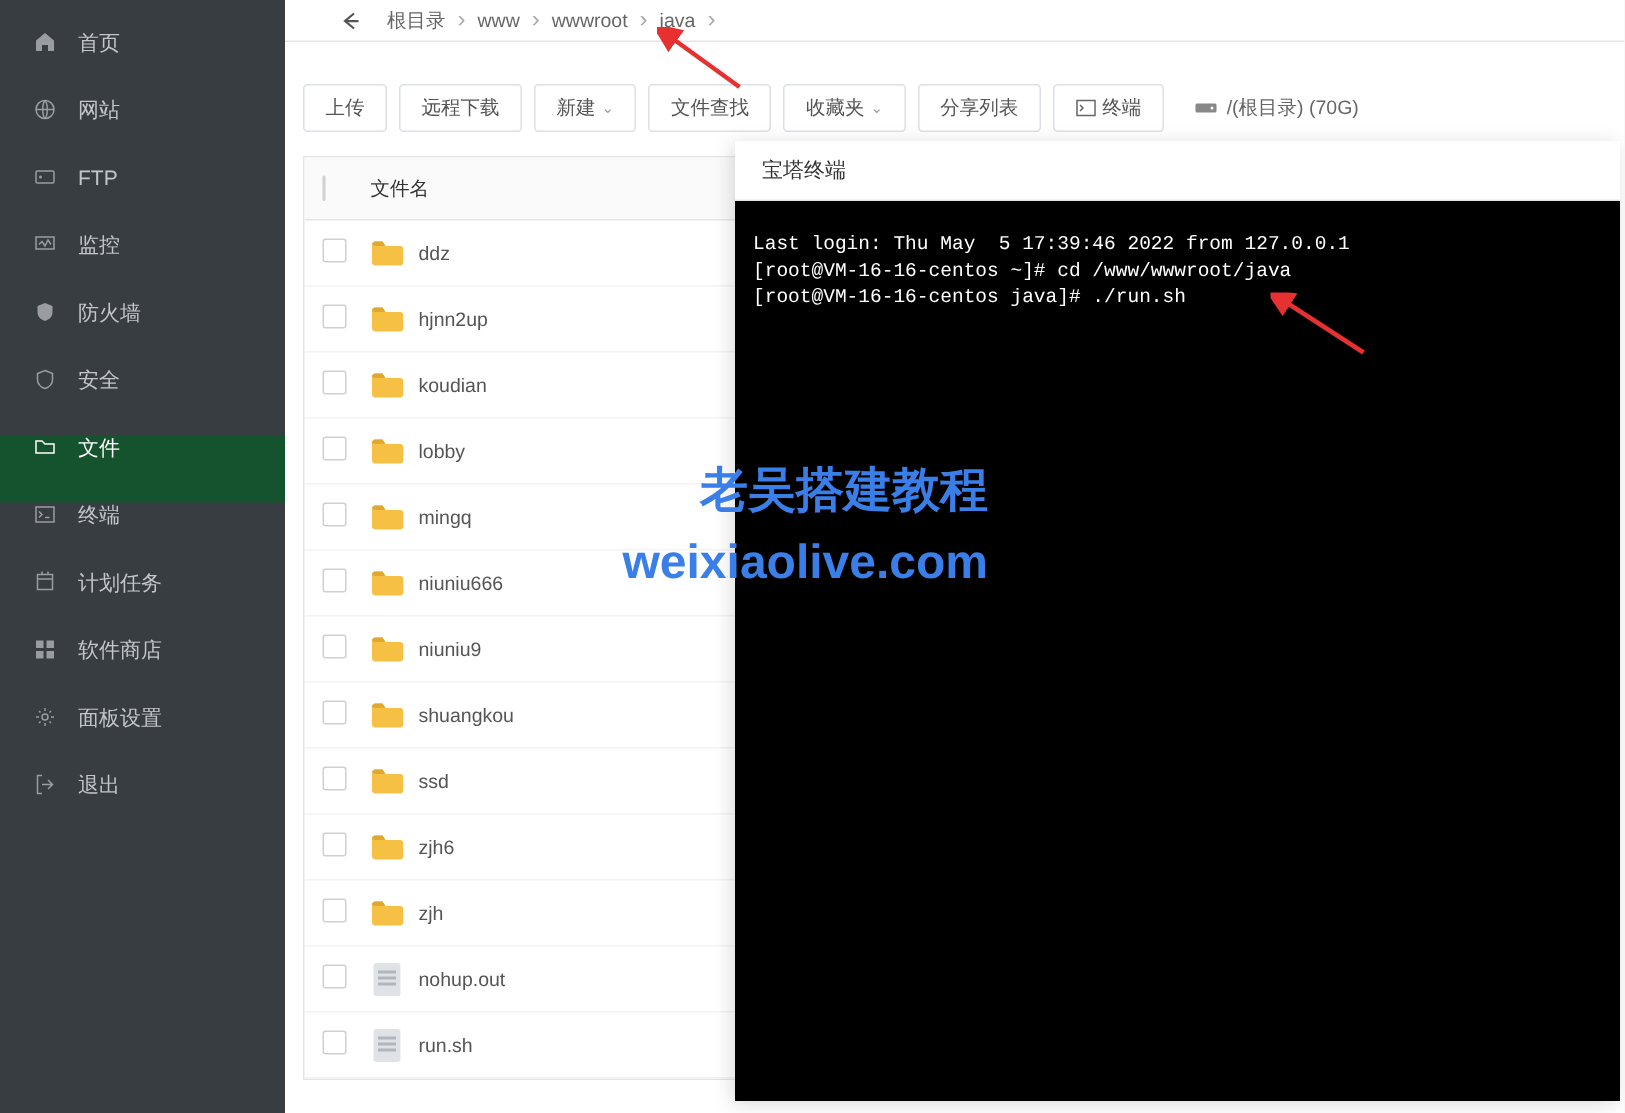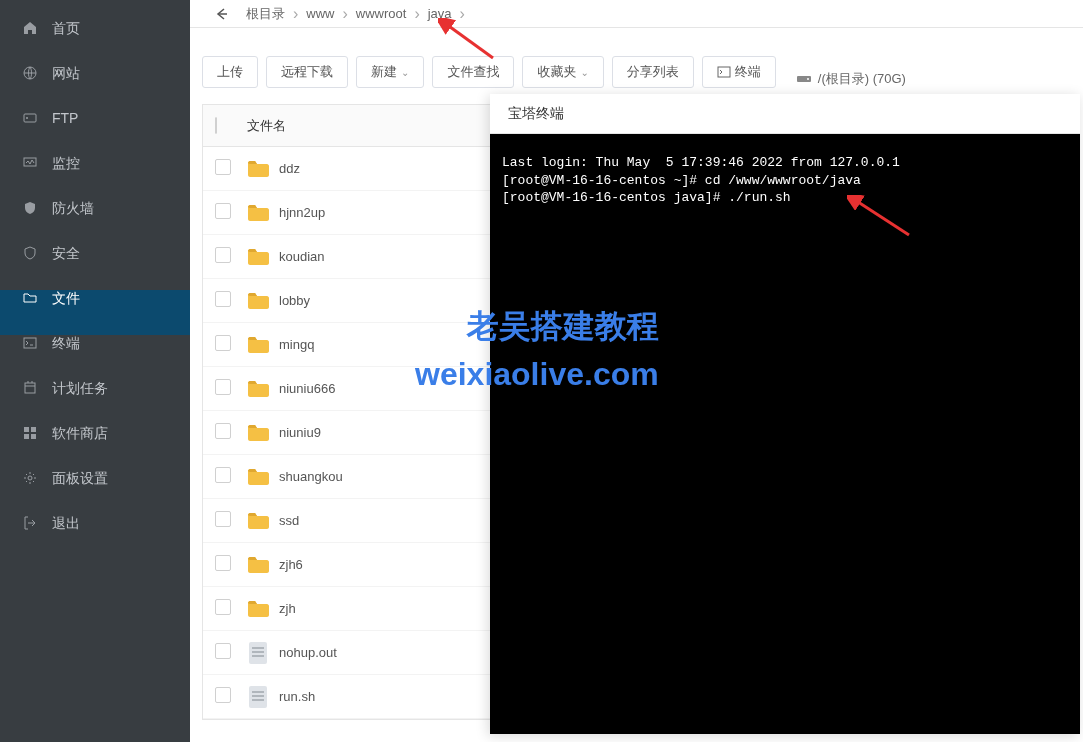--- a/index.html
+++ b/index.html
@@ -1,31 +1,31 @@
 <!DOCTYPE html>
 <html><head>
   <meta charset="utf-8">
   <style>
     * { margin: 0; padding: 0; box-sizing: border-box; font-family: -apple-system, BlinkMacSystemFont, "Segoe UI", "Microsoft YaHei", sans-serif; }
     body { width: 1083px; height: 742px; background: #f0f0f0; overflow: hidden; position: relative; }
     
     .sidebar { position: absolute; left: 0; top: 0; width: 190px; height: 100%; background: #383d41; color: #c2c6cb; }
     .sidebar-header { height: 20px; }
     .nav-item { display: flex; align-items: flex-start; height: 45px; padding-left: 22px; cursor: pointer; font-size: 14px; }
-    .nav-item.active { background: #0c4a6e; color: #fff; }
+    .nav-item.active { background: #14532d; color: #fff; }
     .nav-icon { width: 16px; height: 16px; margin-right: 14px; opacity: 0.7; display: inline-flex; align-items: center; justify-content: center; }
     .nav-item.active .nav-icon { opacity: 1; }
     
     .main { position: absolute; left: 190px; top: 0; right: 0; height: 100%; background: #fff; }
-    .breadcrumb-bar { height: 28px; display: flex; align-items: center; padding: 0 16px; border-bottom: 1px solid #e5e5e5; margin-bottom: 28px; }
+    .breadcrumb-bar { height: 28px; display: flex; align-items: center; padding: 0 28px; border-bottom: 1px solid #e5e5e5; margin-bottom: 28px; }
     .back-btn { width: 30px; height: 28px; display: flex; align-items: center; justify-content: center; margin-right: 10px; cursor: pointer; }
     .breadcrumb-item { color: #666; font-size: 13px; cursor: pointer; }
     .breadcrumb-sep { margin: 0 8px; color: #aaa; }
     
-    .toolbar { padding: 0 12px 16px 12px; display: flex; gap: 8px; align-items: flex-end; }
+    .toolbar { padding: 0 12px 16px 12px; display: flex; gap: 8px; align-items: center; }
     .tool-btn { height: 32px; padding: 0 14px; background: #fff; border: 1px solid #dcdfe6; border-radius: 3px; font-size: 13px; color: #555; cursor: pointer; display: inline-flex; align-items: center; gap: 4px; }
     .chevron-down { font-size: 10px; color: #999; }
     .disk-info { margin-left: 12px; display: flex; align-items: center; gap: 6px; font-size: 13px; color: #666; }
     
     .file-table { width: calc(100% - 24px); margin: 0 12px; border: 1px solid #e5e5e5; }
     .table-header { display: flex; align-items: center; height: 42px; background: #fafafa; border-bottom: 1px solid #e5e5e5; padding: 0 12px; font-size: 13px; color: #333; }
     .th-checkbox { width: 32px; }
     .th-name { flex: 1; }
     .file-row { display: flex; align-items: center; height: 44px; padding: 0 12px; border-bottom: 1px solid #f3f3f3; font-size: 13px; color: #555; cursor: pointer; }
     .td-checkbox { width: 32px; }

